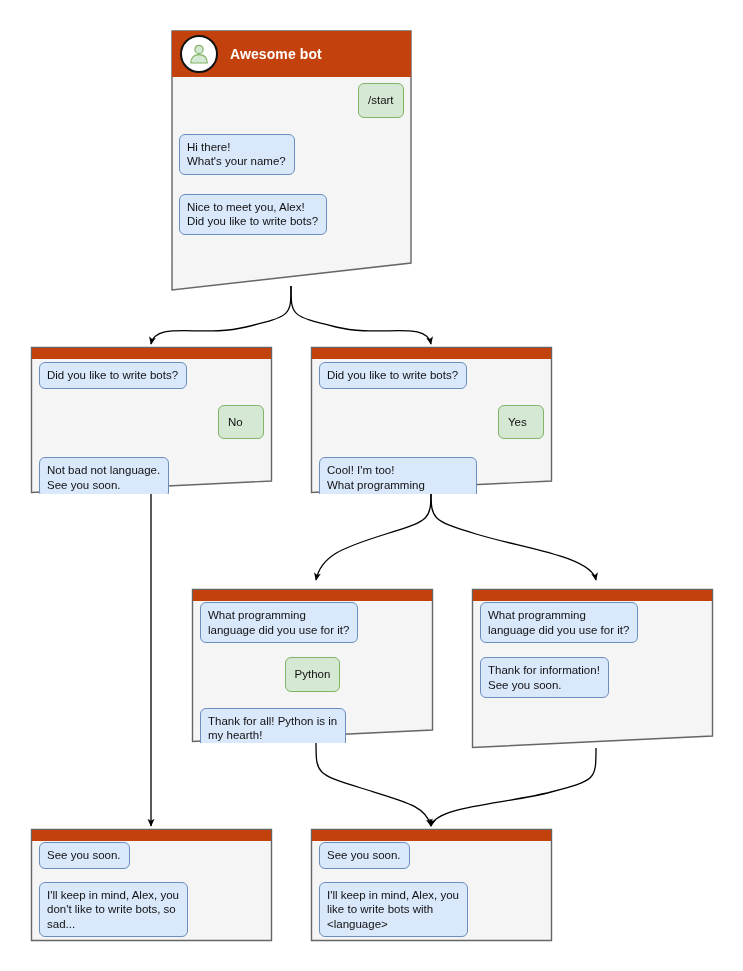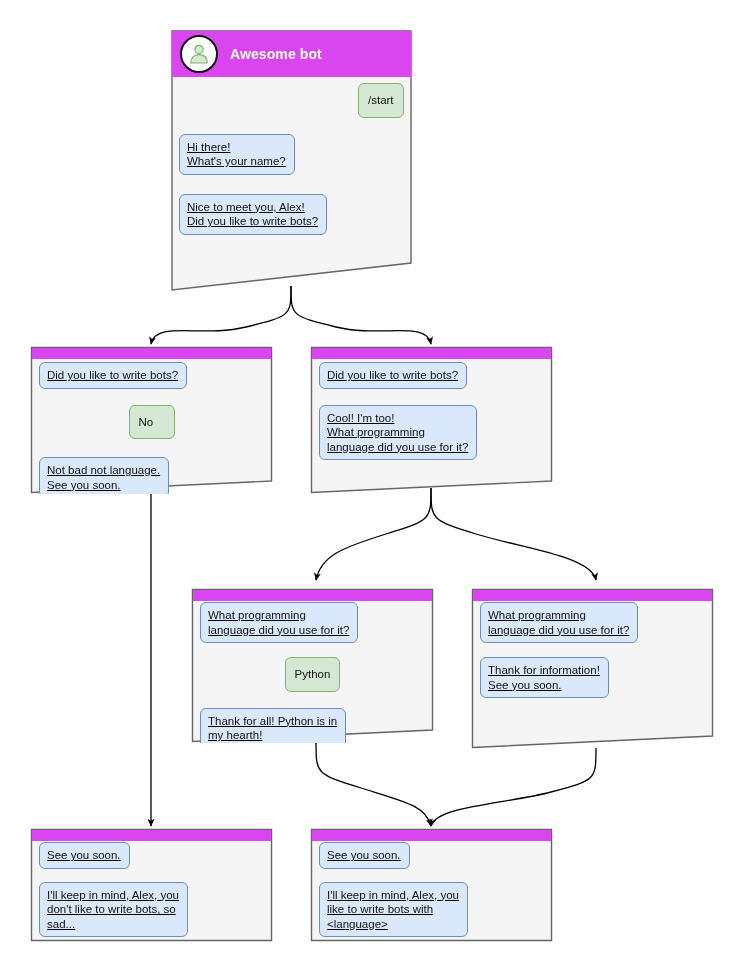--- a/index.html
+++ b/index.html
@@ -49,21 +49,21 @@
     width: 100%;
     height: 100%;
     overflow: hidden;
   }
 
   .card-header {
     position: absolute;
     left: 0;
     top: 0;
     width: 100%;
-    background: #d946ef;
+    background: #c2410c;
     display: flex;
     align-items: center;
     box-sizing: border-box;
   }
   .card-header.tall {
     height: 46px;
     padding-left: 8px;
   }
   .card-header.thin {
     height: 11px;
@@ -106,21 +106,21 @@
     line-height: 14.5px;
     color: #111111;
     padding: 5px 8px 5px 7px;
     white-space: pre-line;
     max-width: 175px;
   }
   .row {
     display: flex;
     width: 100%;
   }
-  .row.left  { justify-content: flex-start; text-decoration: underline; }
+  .row.left  { justify-content: flex-start; }
   .row.right { justify-content: flex-end; }
 
   .bot-msg {
     background: #dae8fc;
     border-color: #6c8ebf;
   }
   .user-msg {
     background: #d5e8d4;
     border-color: #82b366;
     min-width: 46px;
@@ -186,40 +186,43 @@
   <div class="card" style="left:30px; top:346px; width:243px; height:148px;">
     <svg class="card-shape" viewBox="0 0 243 148" preserveAspectRatio="none">
       <polygon points="1.5,1.5 241.5,1.5 241.5,135 1.5,146.5" fill="#f5f5f5" stroke="#666666" stroke-width="1.4"></polygon>
     </svg>
     <div class="card-inner">
       <div class="card-header thin" style="left:2px; top:2px; width:239px;"></div>
       <div class="msgs" style="top:16px;">
         <div class="row left" style="margin-bottom:16px;">
           <span class="bubble bot-msg">Did you like to write bots?</span>
         </div>
-        <div class="row right" style="margin-bottom:18px;justify-content:center;">
+        <div class="row right" style="margin-bottom:18px;">
           <span class="bubble user-msg">No</span>
         </div>
         <div class="row left">
           <span class="bubble bot-msg">Not bad not language.
 See you soon.</span>
         </div>
       </div>
     </div>
   </div>
 
   <div class="card" style="left:310px; top:346px; width:243px; height:148px;">
     <svg class="card-shape" viewBox="0 0 243 148" preserveAspectRatio="none">
       <polygon points="1.5,1.5 241.5,1.5 241.5,135 1.5,146.5" fill="#f5f5f5" stroke="#666666" stroke-width="1.4"></polygon>
     </svg>
     <div class="card-inner">
       <div class="card-header thin" style="left:2px; top:2px; width:239px;"></div>
       <div class="msgs" style="top:16px;">
         <div class="row left" style="margin-bottom:16px;">
           <span class="bubble bot-msg">Did you like to write bots?</span>
+        </div>
+        <div class="row right" style="margin-bottom:18px;">
+          <span class="bubble user-msg">Yes</span>
         </div>
         <div class="row left">
           <span class="bubble bot-msg">Cool! I'm too!
 What programming
 language did you use for it?</span>
         </div>
       </div>
     </div>
   </div>
 

